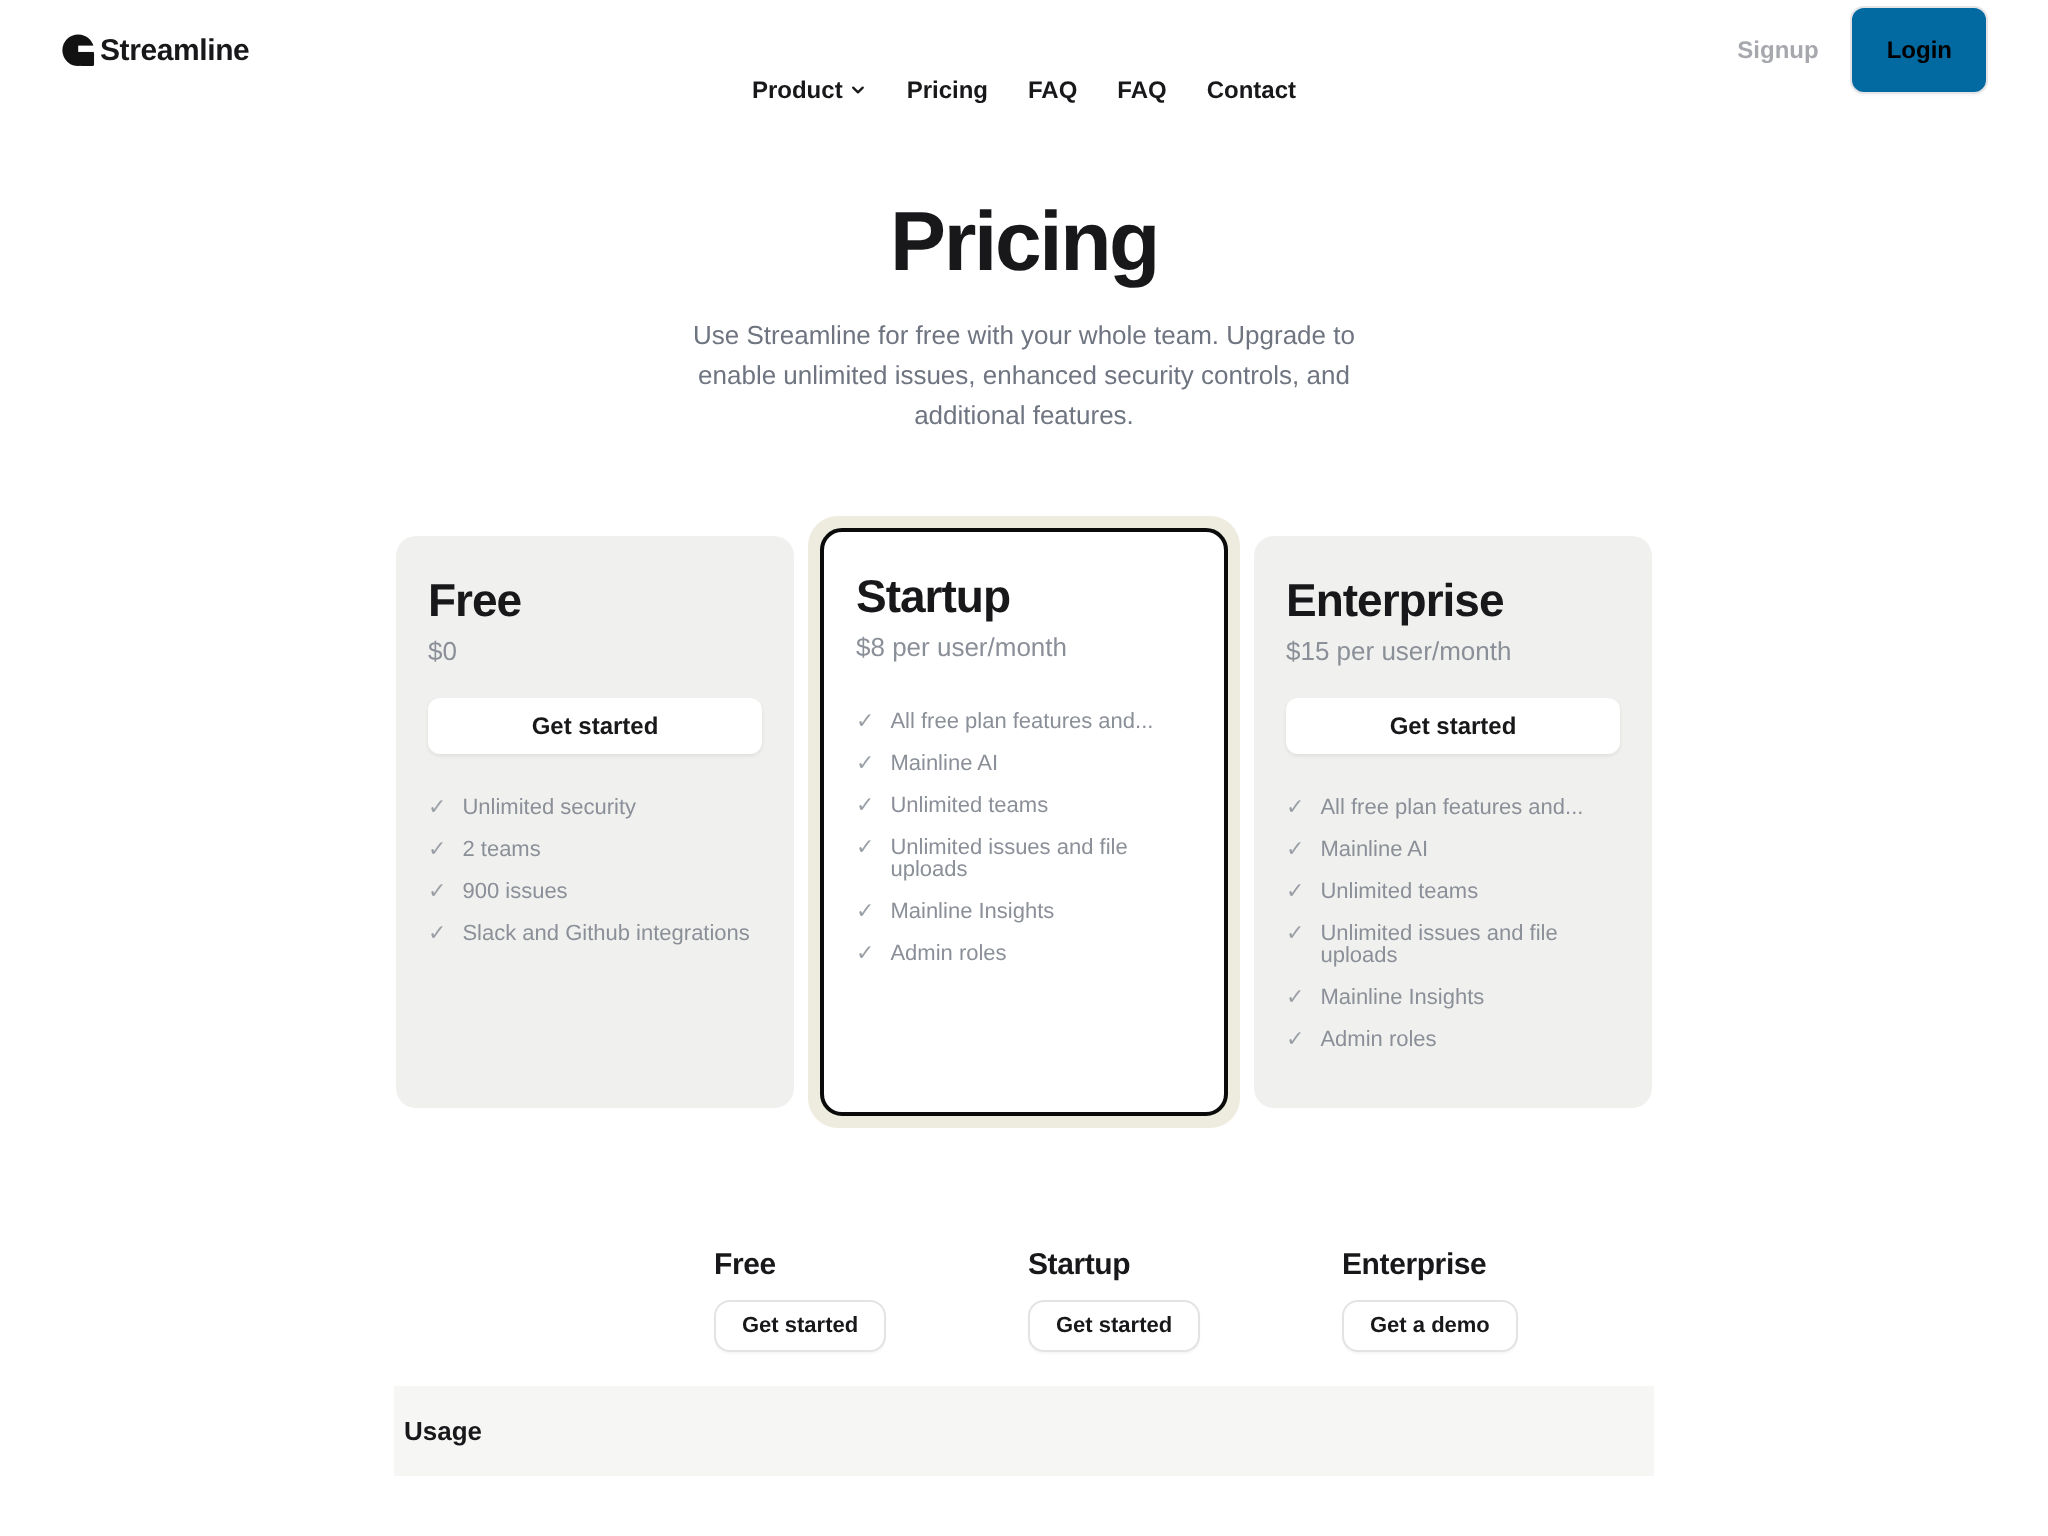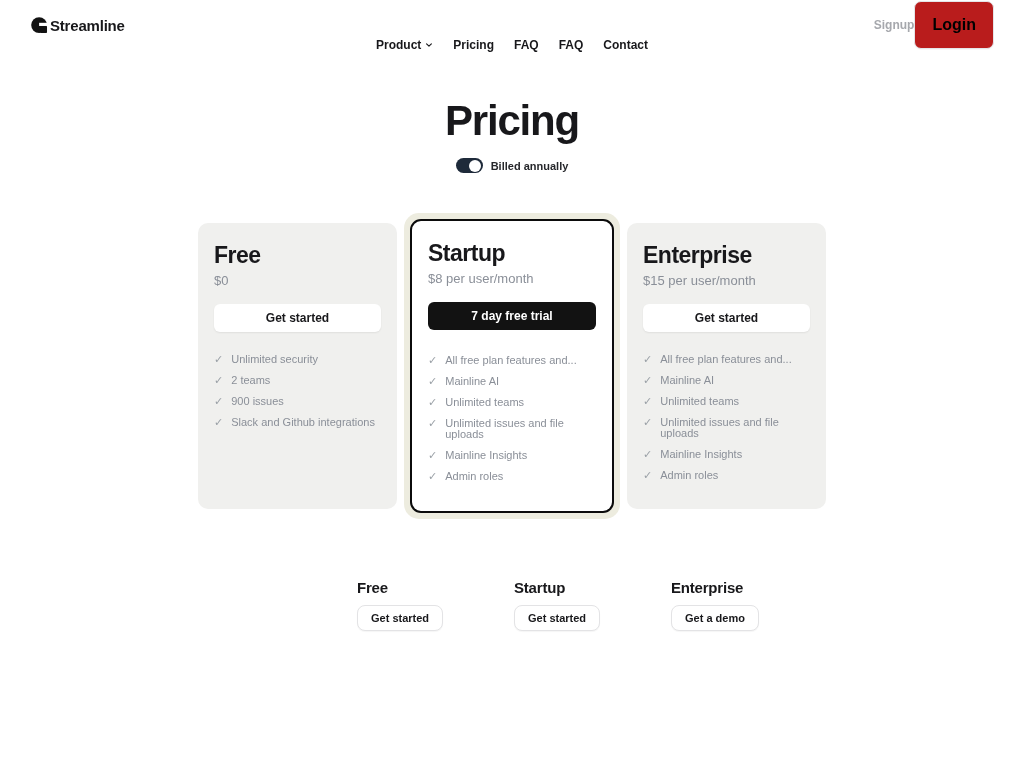--- a/index.html
+++ b/index.html
@@ -6,23 +6,23 @@
   html,body { width:1024px; height:768px; overflow:hidden; background:#ffffff;
     font-family:"Liberation Sans", sans-serif; color:#18181b; }
 
   
   .header { height:50px; display:flex; align-items:center; padding:0 30px; position:relative; background:#fff; }
   .brand { display:flex; align-items:center; gap:1px; cursor:pointer; }
   .brand-name { font-size:15px; font-weight:700; letter-spacing:-0.2px; }
   .nav { position:absolute; left:50%; transform:translateX(-50%); display:flex; align-items:center; gap:20px; }
   .nav-item { font-size:12px; font-weight:600; color:#18181b; cursor:pointer; display:flex; align-items:center; gap:4px;margin-top:40px; }
   .chev { width:8px; height:8px; }
-  .header-right { margin-left:auto; display:flex; align-items:center; }
+  .header-right { margin-left:auto; display:flex; align-items:center; gap:16px; }
   .signup { font-size:12px; font-weight:600; color:#a6a8ad; cursor:pointer; }
-  .login-btn { font-size:16px; font-weight:700; background:#b91c1c; border:1px solid #e5e5e8;
+  .login-btn { font-size:12px; font-weight:700; background:#0369a1; border:1px solid #e5e5e8;
     border-radius:7px; padding:14px 17px; cursor:pointer; box-shadow:0 1px 1px rgba(0,0,0,0.03); }
 
   
   .hero { text-align:center; margin-top:47px; }
   .hero-title { font-size:42px; font-weight:700; letter-spacing:-1.2px; }
   .hero-sub { width:372px; margin:13px auto 0; font-size:13px; line-height:1.55; color:#6e7480; }
   .toggle-row { margin-top:13px; display:flex; justify-content:center; align-items:center; gap:8px; }
   .toggle { width:27px; height:15px; border-radius:999px; background:#1e2a3a; position:relative; cursor:pointer; }
   .toggle-knob { position:absolute; top:1.5px; right:1.5px; width:12px; height:12px; border-radius:50%; background:#fff; }
   .toggle-label { font-size:11px; font-weight:600; color:#26272b; }
@@ -90,26 +90,21 @@
   </div>
 
   <div class="header-right">
     <span class="signup">Signup</span>
     <button class="login-btn">Login</button>
   </div>
 </div>
 
 <div class="hero">
   <div class="hero-title">Pricing</div>
-  <div class="toggle-row">
-    <span class="toggle">
-      <span class="toggle-knob"></span>
-    </span>
-    <span class="toggle-label">Billed annually</span>
-  </div>
+  <div class="hero-sub">Use Streamline for free with your whole team. Upgrade to enable unlimited issues, enhanced security controls, and additional features.</div>
 </div>
 
 <div class="cards">
 
   <div class="card">
     <div class="card-title">Free</div>
     <div class="card-price">$0</div>
     <button class="card-btn">Get started</button>
     <ul class="features">
 
@@ -132,21 +127,20 @@
           <span class="check">✓</span>
           <span>Slack and Github integrations</span>
         </li>
       </ul>
   </div>
 
   <div class="hl-wrap">
     <div class="hl-card">
       <div class="card-title">Startup</div>
       <div class="card-price">$8 per user/month</div>
-      <button class="card-btn dark">7 day free trial</button>
       <ul class="features">
 
           <li>
             <span class="check">✓</span>
             <span>All free plan features and...</span>
           </li>
 
           <li>
             <span class="check">✓</span>
             <span>Mainline AI</span>
@@ -224,14 +218,17 @@
     <div class="col-head">
       <div class="plan-name">Startup</div>
       <button class="col-btn">Get started</button>
     </div>
     <div class="col-head">
       <div class="plan-name">Enterprise</div>
       <button class="col-btn">Get a demo</button>
     </div>
   </div>
 
+  <div class="section-bar">
+    <span class="section-title">Usage</span>
+  </div>
 
 </div>
 
 </body></html>

